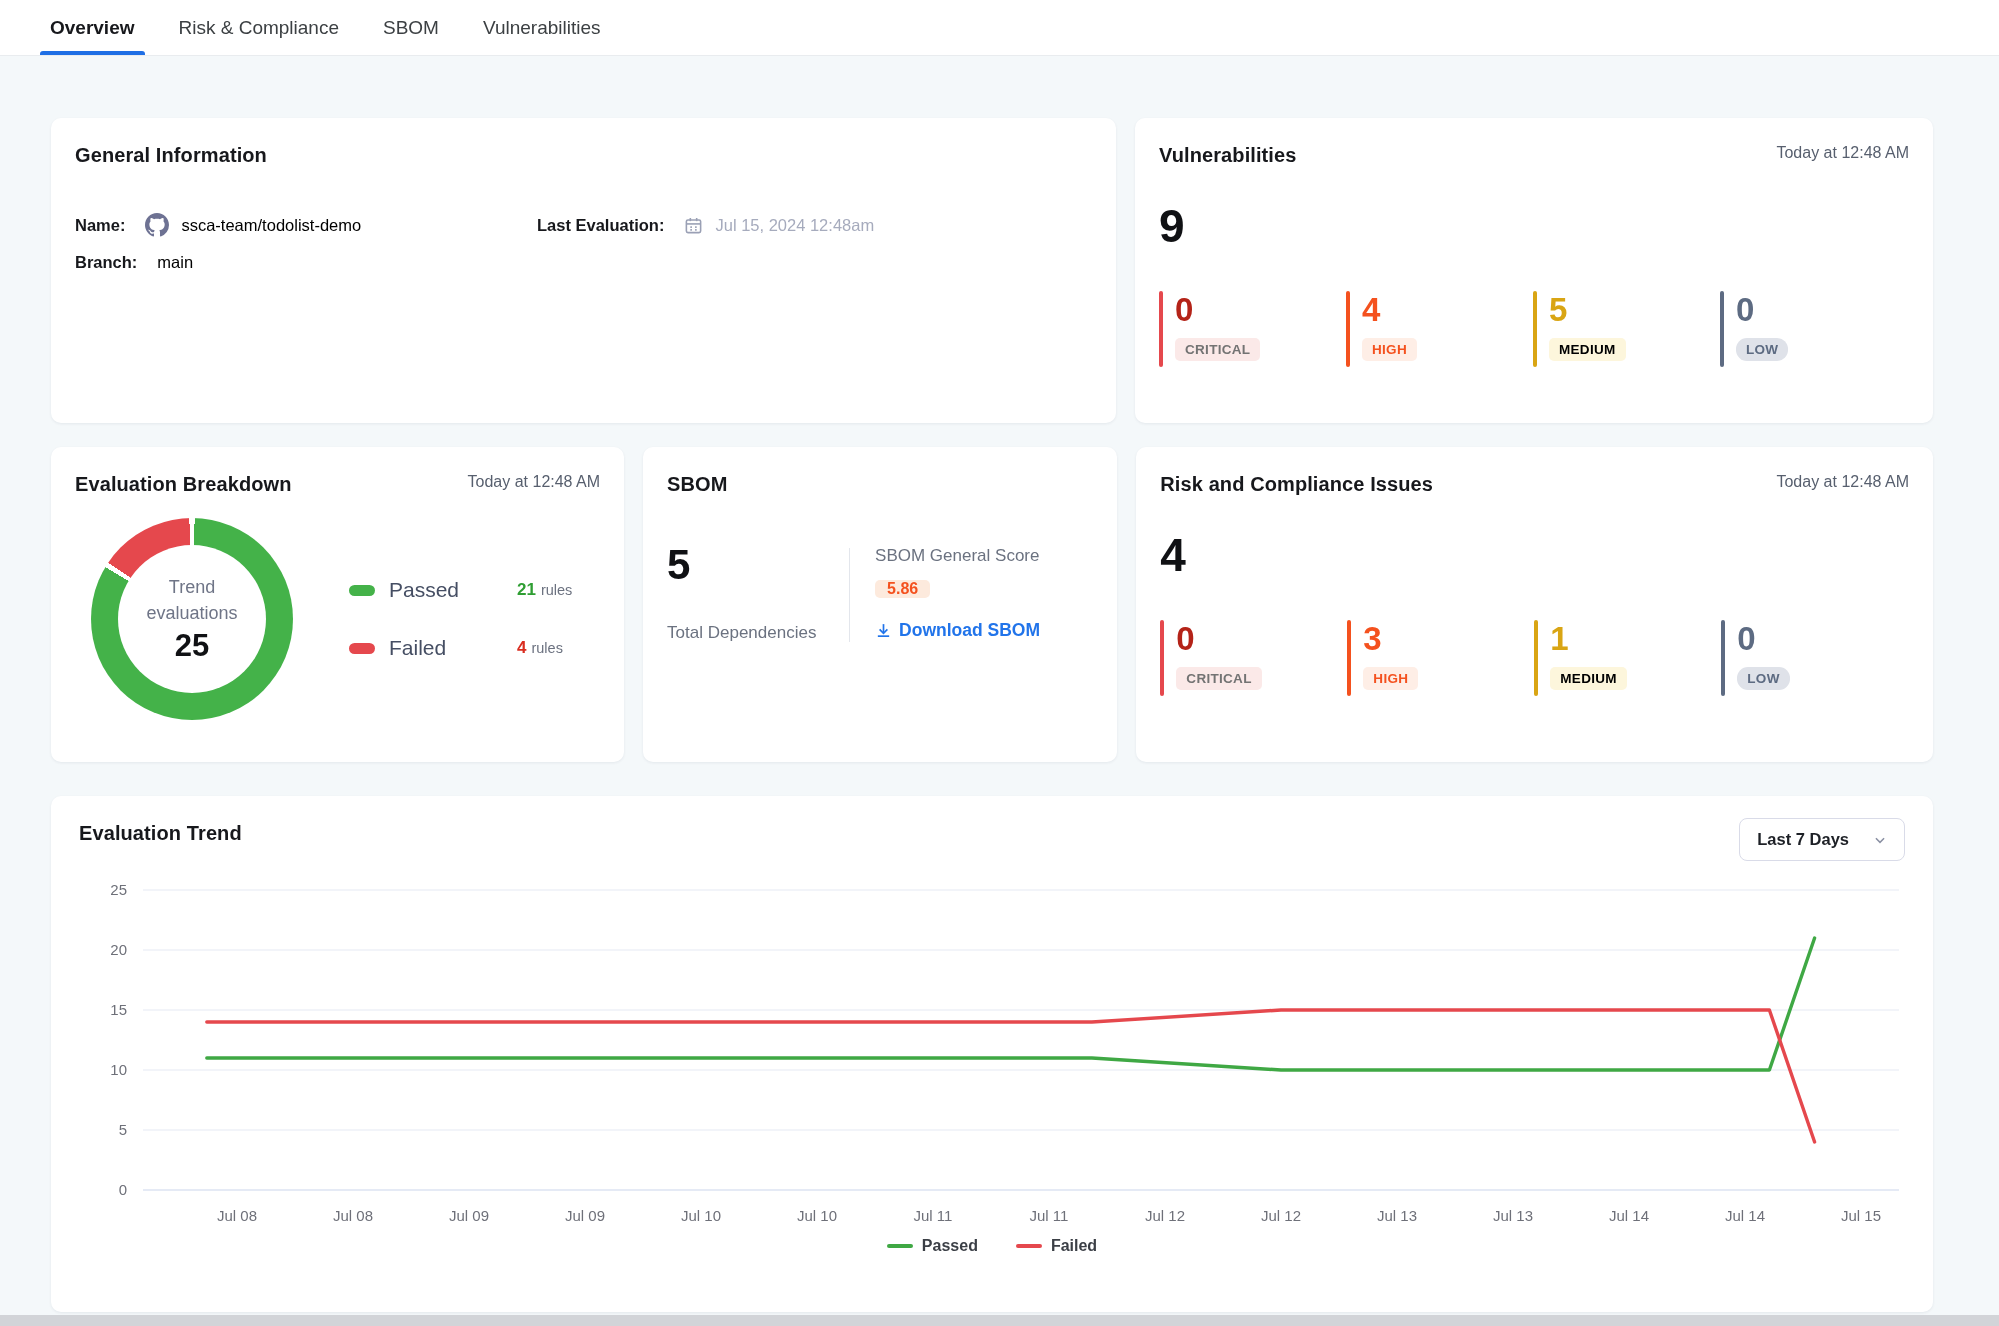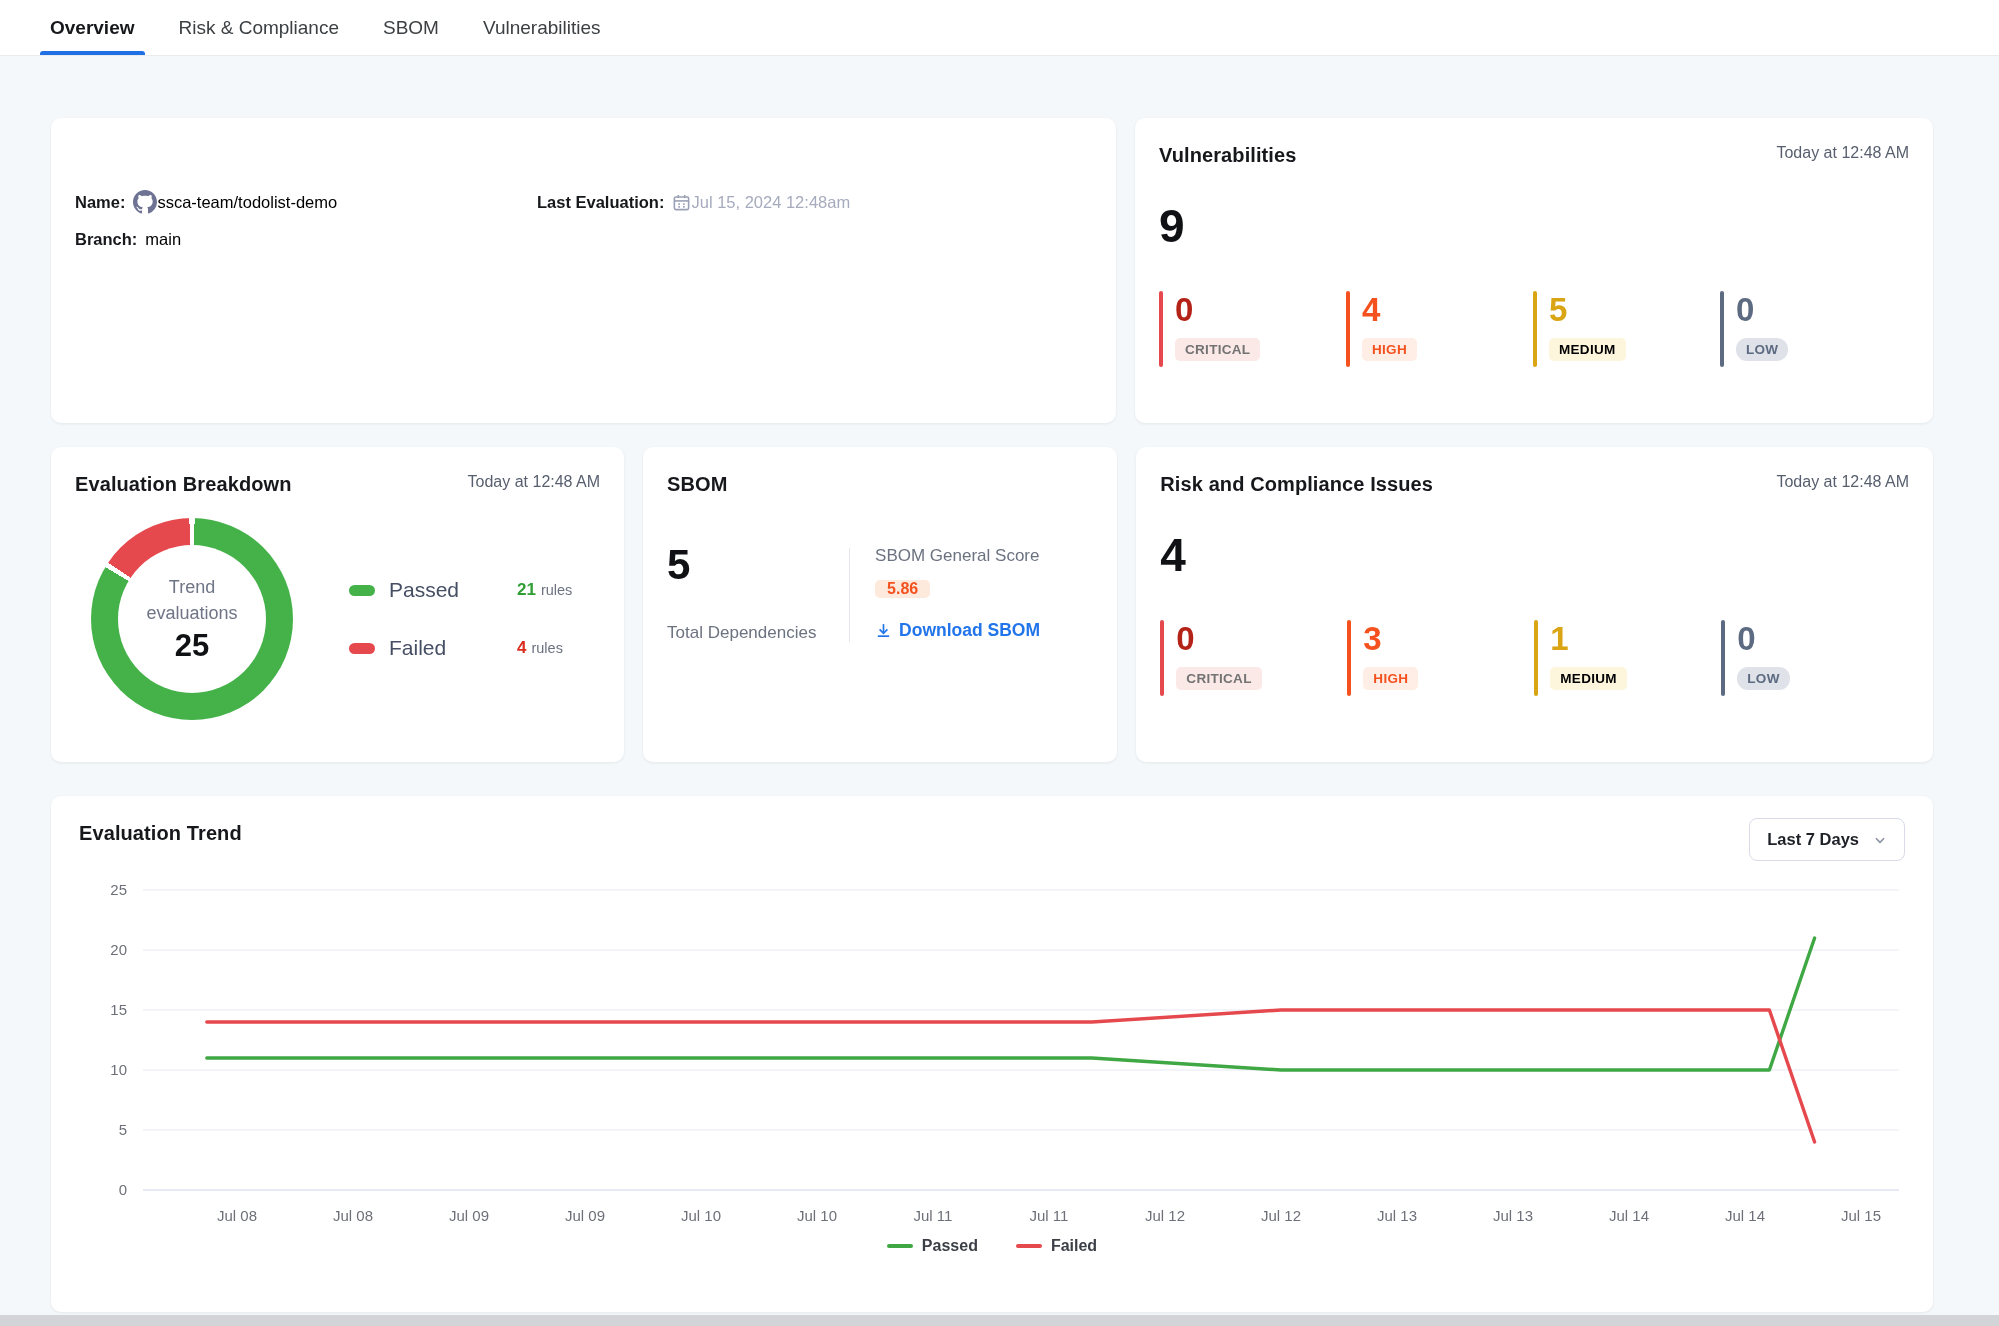--- a/index.html
+++ b/index.html
@@ -21,21 +21,21 @@
   .card-head { display:flex; justify-content:space-between; align-items:flex-start; }
   .card-title { font-size:20px; font-weight:700; color:#17181c; letter-spacing:.1px; }
   .timestamp { font-size:16px; color:#575f6e; }
 
   
   .card-general { width:1065px; height:305px; }
   .card-vuln, .card-risk { width:798px; height:305px; }
   .card-risk { height:315px; }
 
   .gi-grid { display:grid; grid-template-columns:462px 1fr; margin-top:46px; row-gap:16px; align-items:center; }
-  .gi-row { display:flex; align-items:center; gap:0; }
+  .gi-row { display:flex; align-items:center; gap:12px; }
   .gi-label { font-size:16.5px; font-weight:700; color:#17181c; margin-right:8px; }
   .gi-value { font-size:16.5px; color:#000000; }
   .gi-muted { font-size:16.5px; color:#a6abbd; }
   .gh-icon svg { width:24px; height:24px; fill:#6e7293; display:block; }
   .cal-icon svg { width:19px; height:19px; stroke:#9aa0b5; display:block; }
 
   .big-num { font-size:46px; font-weight:800; color:#101114; margin-top:36px; line-height:1; }
   .sev-row { display:flex; margin-top:42px; }
   .sev { display:flex; width:187px; gap:12px; }
   .sev-bar { width:4px; height:76px; border-radius:2px; }
@@ -74,21 +74,21 @@
   .sbom-deps { font-size:17px; color:#6b7280; margin-top:34px; line-height:1.5; }
   .sbom-divider { width:1px; background:#e3e6ec; margin:4px 0; }
   .sbom-right { padding-left:25px; padding-top:2px; }
   .sbom-score-label { font-size:17px; color:#6b7280; }
   .score-badge { display:inline-block; margin-top:14px; font-size:16px; font-weight:700; color:#f4511e; background:#fdeadd; padding:0 12px; border-radius:5px; }
   .download-link { display:flex; align-items:center; gap:7px; margin-top:22px; font-size:17.5px; font-weight:600; color:#2174ea; cursor:pointer; }
   .download-link svg { width:17px; height:17px; stroke:#2174ea; }
 
   
   .card-trend { width:1882px; height:516px; padding:26px 28px; }
-  .range-select { display:flex; align-items:center; gap:14px; border:1px solid #d9dbe8; border-radius:8px; padding:11px 17px; font-size:16.5px; font-weight:600; color:#1d2026; cursor:pointer; margin-top:-4px;text-align:center; }
+  .range-select { display:flex; align-items:center; gap:24px; border:1px solid #d9dbe8; border-radius:8px; padding:11px 17px; font-size:16.5px; font-weight:600; color:#1d2026; cursor:pointer; margin-top:-4px;text-align:center; }
   .range-select svg { width:14px; height:14px; stroke:#8a90a3; }
   .trend-chart { margin-top:16px; }
   .trend-chart svg { display:block; width:1826px; height:352px; }
   .axis-label { font-size:15px; fill:#6e7079; }
   .trend-legend { display:flex; justify-content:center; gap:38px; margin-top:8px; }
   .tl-item { display:flex; align-items:center; gap:9px; cursor:pointer; }
   .tl-dash { width:26px; height:4px; border-radius:2px; }
   .tl-dash-passed { background:#3fa844; } .tl-dash-failed { background:#e5484d; }
   .tl-name { font-size:16px; font-weight:700; color:#3b3f46; }
 
@@ -109,20 +109,23 @@
     </div>
   <div class="tab">
       <span>Vulnerabilities</span>
     </div>
 </nav>
 
 <main class="content">
 
   <section class="row row1">
     <div class="card card-general">
+      <div class="card-head">
+        <div class="card-title">General Information</div>
+      </div>
       <div class="gi-grid">
         <div class="gi-row">
           <span class="gi-label">Name:</span>
           <span class="gh-icon">
             <svg viewBox="0 0 24 24">
                 <path d="M12 0C5.37 0 0 5.37 0 12c0 5.31 3.435 9.795 8.205 11.385.6.105.825-.255.825-.57 0-.285-.015-1.23-.015-2.235-3.015.555-3.795-.735-4.035-1.41-.135-.345-.72-1.41-1.23-1.695-.42-.225-1.02-.78-.015-.795.945-.015 1.62.87 1.845 1.23 1.08 1.815 2.805 1.305 3.495.99.105-.78.42-1.305.765-1.605-2.67-.3-5.46-1.335-5.46-5.925 0-1.305.465-2.385 1.23-3.225-.12-.3-.54-1.53.12-3.18 0 0 1.005-.315 3.3 1.23.96-.27 1.98-.405 3-.405s2.04.135 3 .405c2.295-1.56 3.3-1.23 3.3-1.23.66 1.65.24 2.88.12 3.18.765.84 1.23 1.905 1.23 3.225 0 4.605-2.805 5.625-5.475 5.925.435.375.81 1.095.81 2.22 0 1.605-.015 2.895-.015 3.3 0 .315.225.69.825.57A12.02 12.02 0 0 0 24 12c0-6.63-5.37-12-12-12z"></path>
               </svg>
           </span>
           <span class="gi-value">ssca-team/todolist-demo</span>
         </div>

